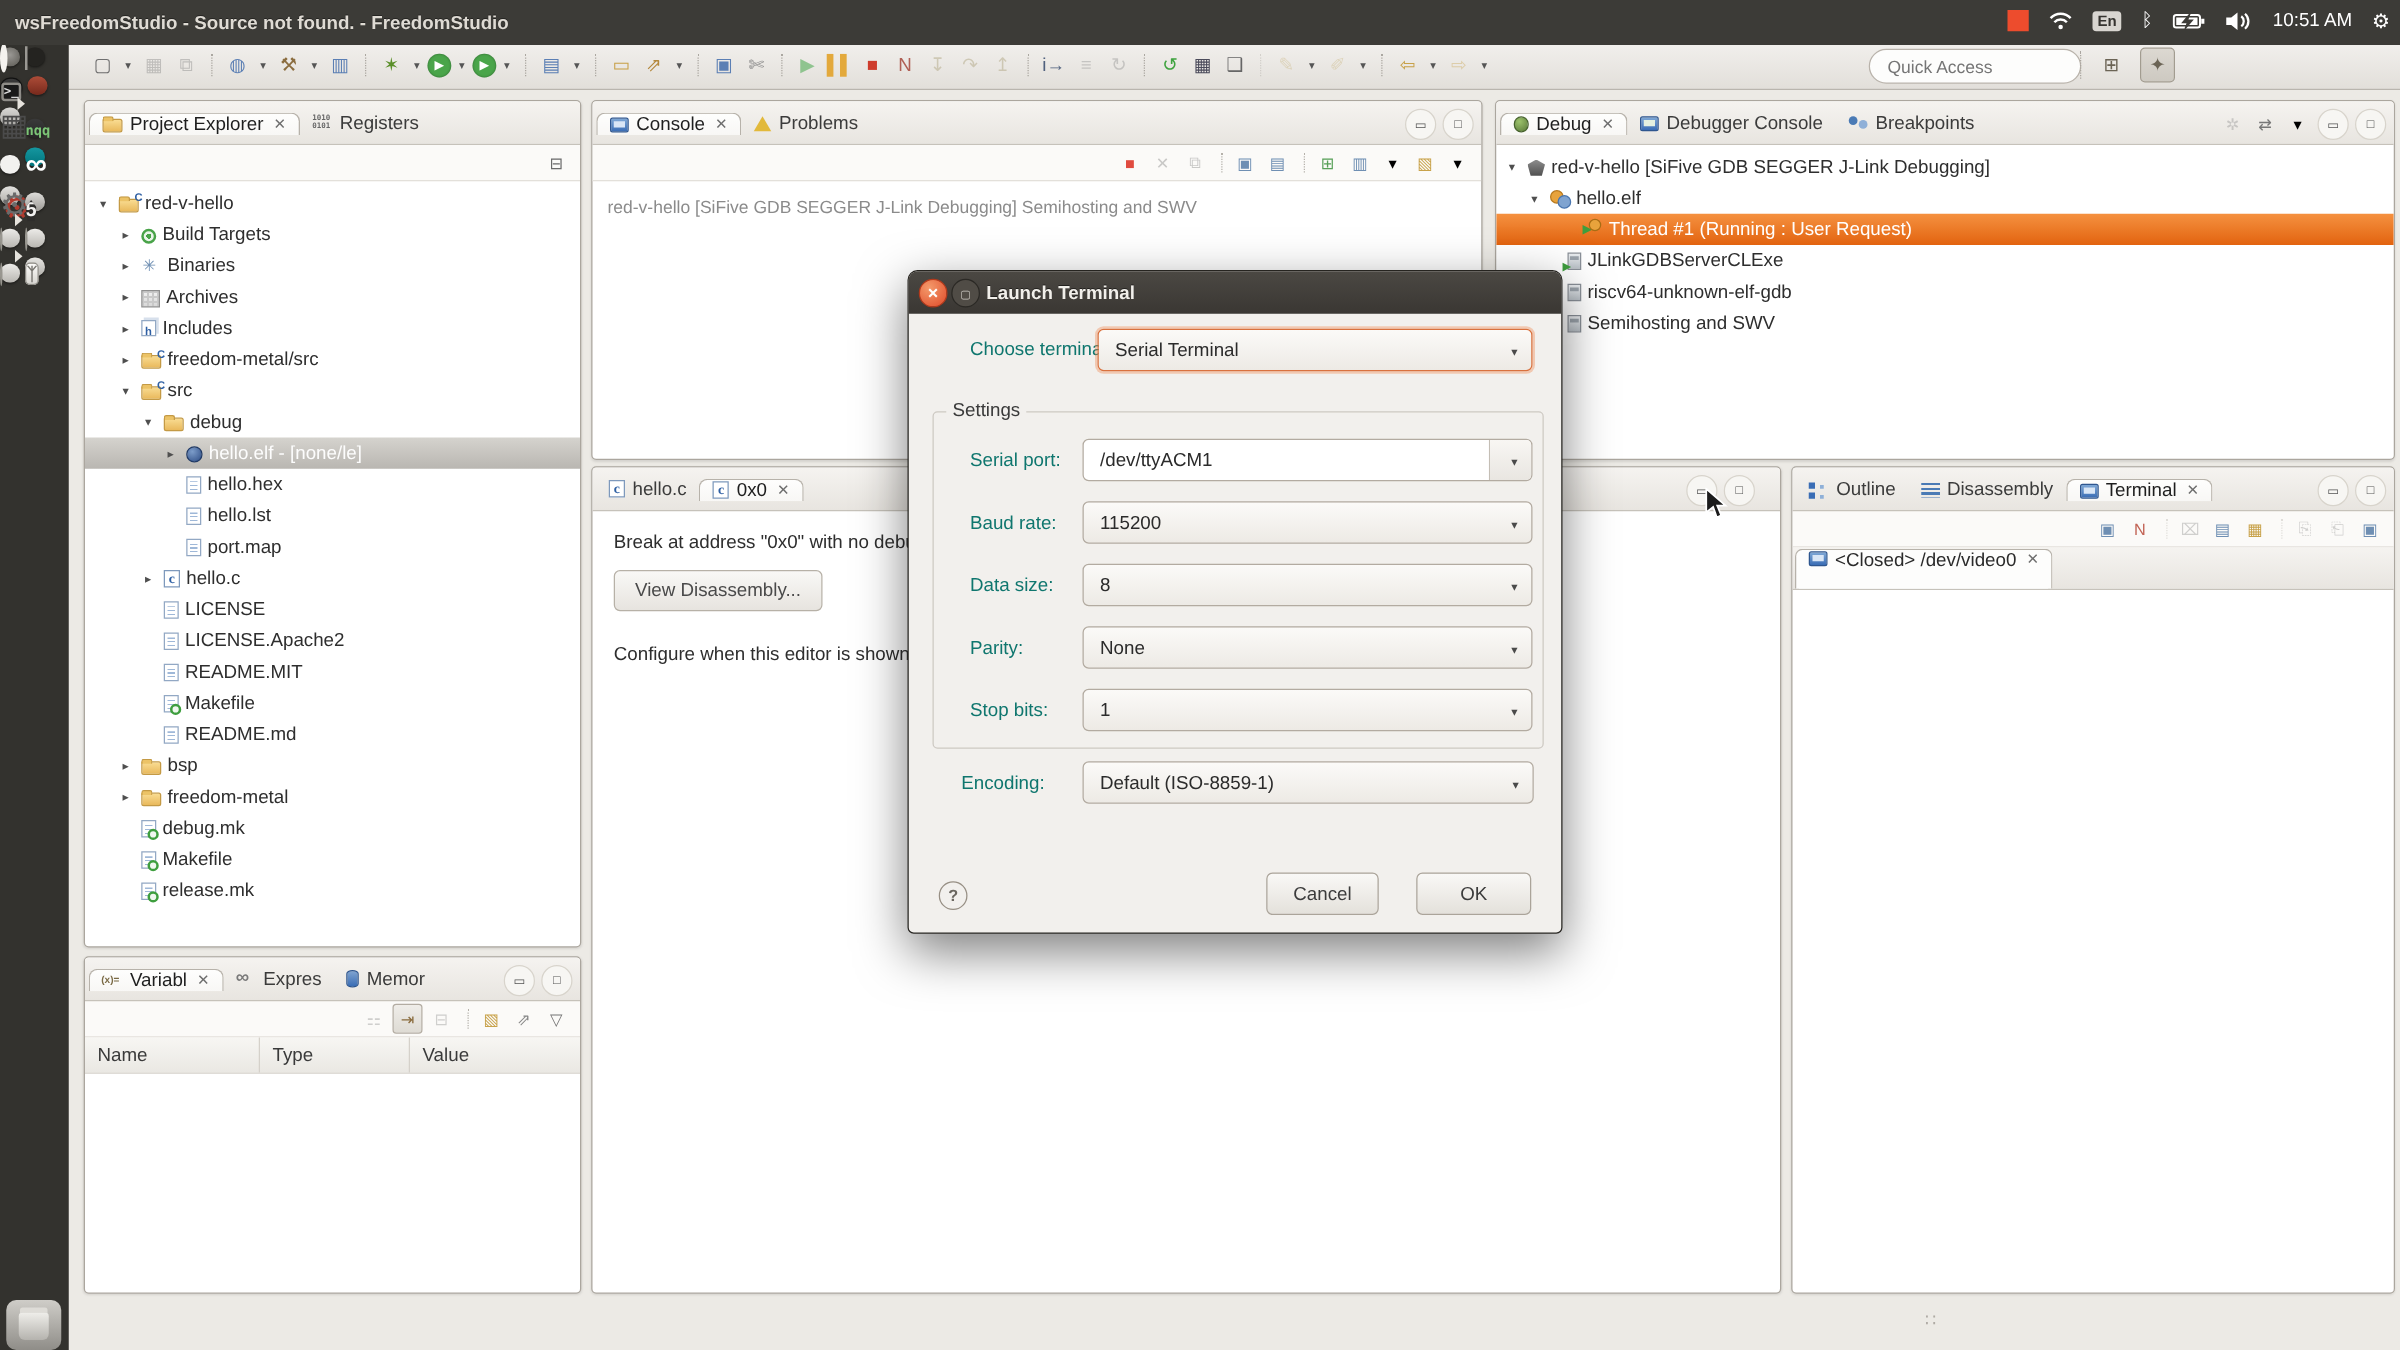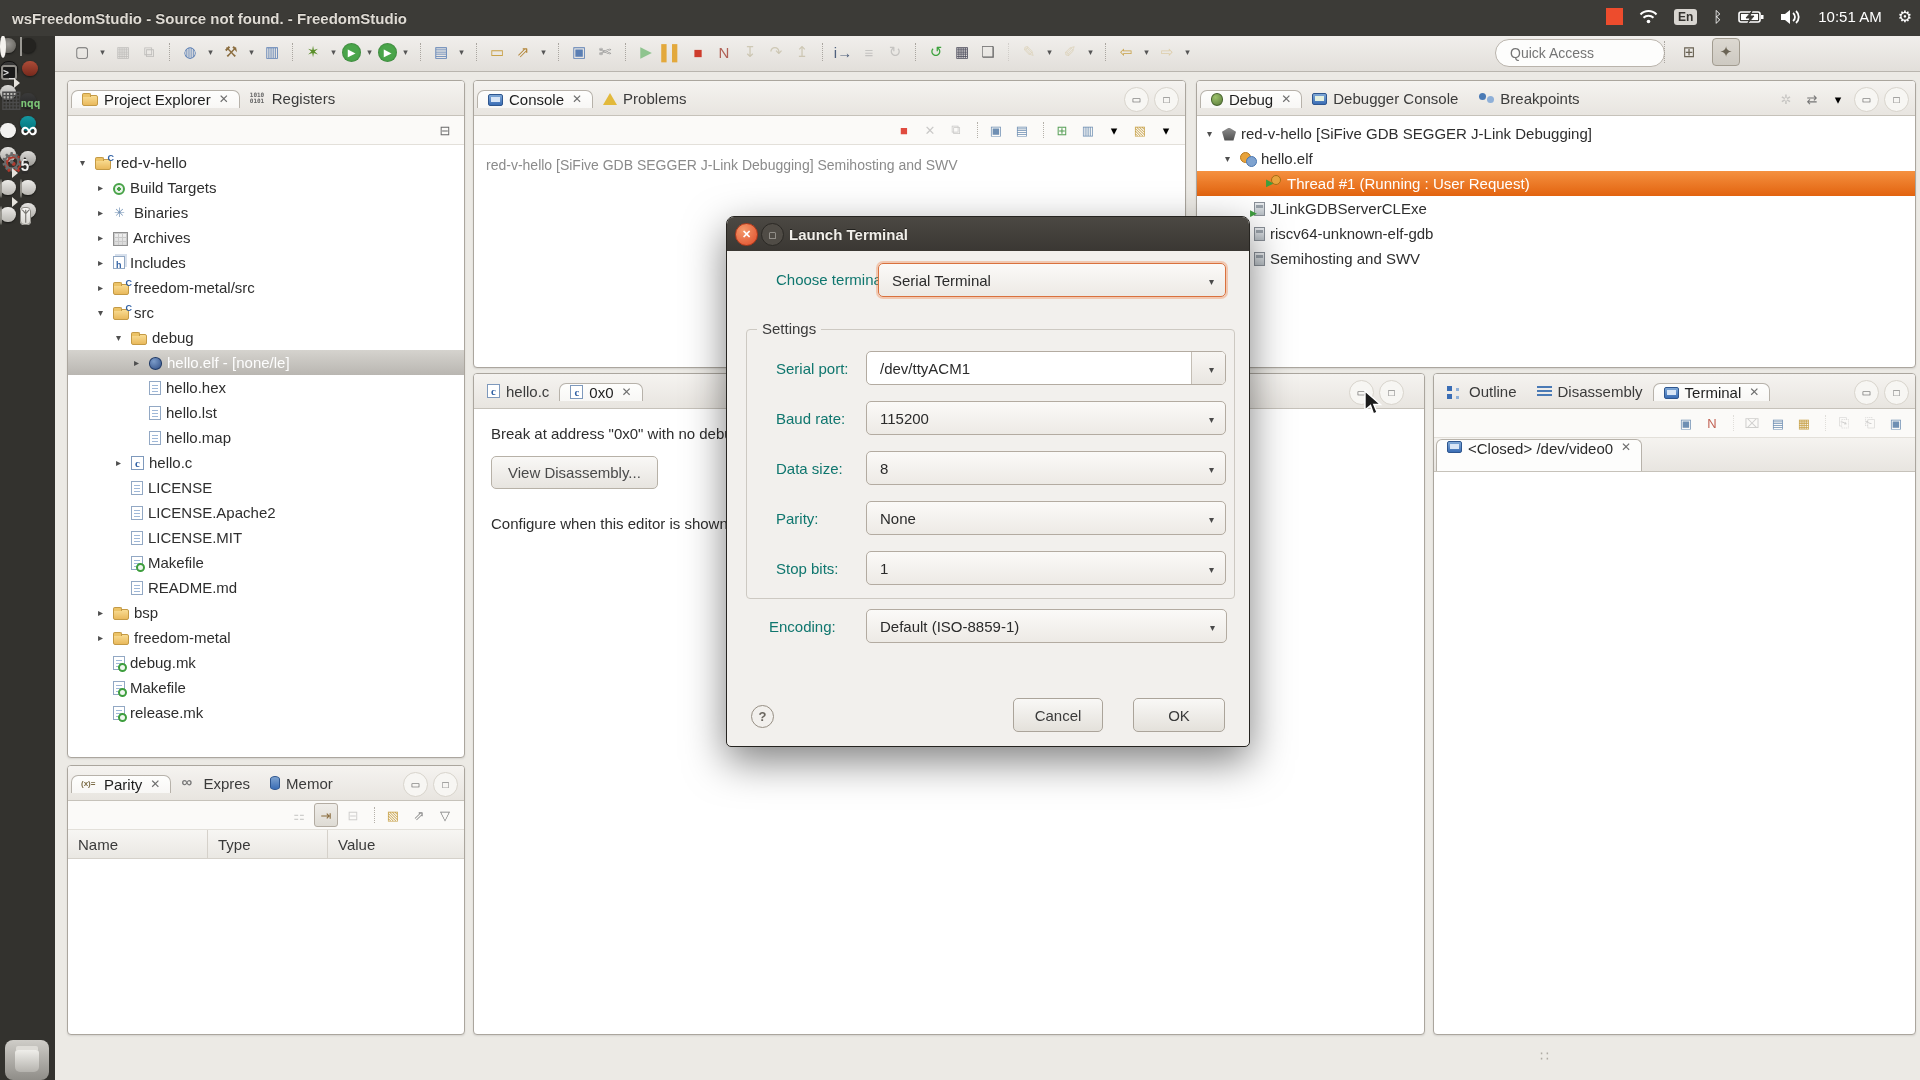--- a/index.html
+++ b/index.html
@@ -472,21 +472,21 @@
 
         <div class="trow" style="--ind: 60;">
           <span class="exp"></span>
           <span data-icon="file"></span>
           <span class="tlabel">hello.lst</span>
         </div>
 
         <div class="trow" style="--ind: 60;">
           <span class="exp"></span>
           <span data-icon="file"></span>
-          <span class="tlabel">hello.map</span>
+          <span class="tlabel">port.map</span>
         </div>
 
         <div class="trow" style="--ind: 42;">
           <span class="exp">▸</span>
           <span data-icon="cfile"></span>
           <span class="tlabel">hello.c</span>
         </div>
 
         <div class="trow" style="--ind: 42;">
           <span class="exp"></span>
@@ -496,21 +496,21 @@
 
         <div class="trow" style="--ind: 42;">
           <span class="exp"></span>
           <span data-icon="file"></span>
           <span class="tlabel">LICENSE.Apache2</span>
         </div>
 
         <div class="trow" style="--ind: 42;">
           <span class="exp"></span>
           <span data-icon="file"></span>
-          <span class="tlabel">LICENSE.MIT</span>
+          <span class="tlabel">README.MIT</span>
         </div>
 
         <div class="trow" style="--ind: 42;">
           <span class="exp"></span>
           <span data-icon="mkfile"></span>
           <span class="tlabel">Makefile</span>
         </div>
 
         <div class="trow" style="--ind: 42;">
           <span class="exp"></span>
@@ -548,21 +548,21 @@
           <span class="tlabel">release.mk</span>
         </div>
       </div>
   </div>
 
   <div class="panel" style="left:67px;top:765px;width:398px;height:270px;">
     <div class="tabbar">
 
         <div class="tab" data-active="1">
           <span data-icon="varsx"></span>
-          <span>Parity</span>
+          <span>Variabl</span>
           <span class="tclose">✕</span>
         </div>
 
         <div class="tab">
           <span data-icon="glasses"></span>
           <span>Expres</span>
 
         </div>
 
         <div class="tab">

